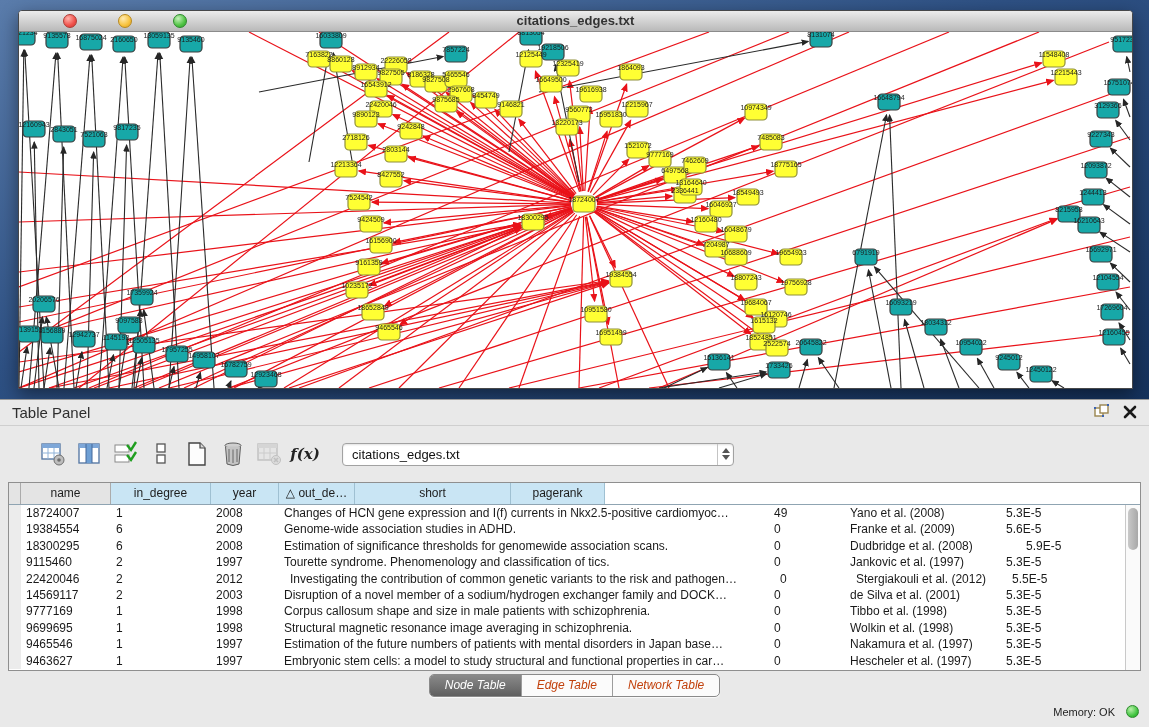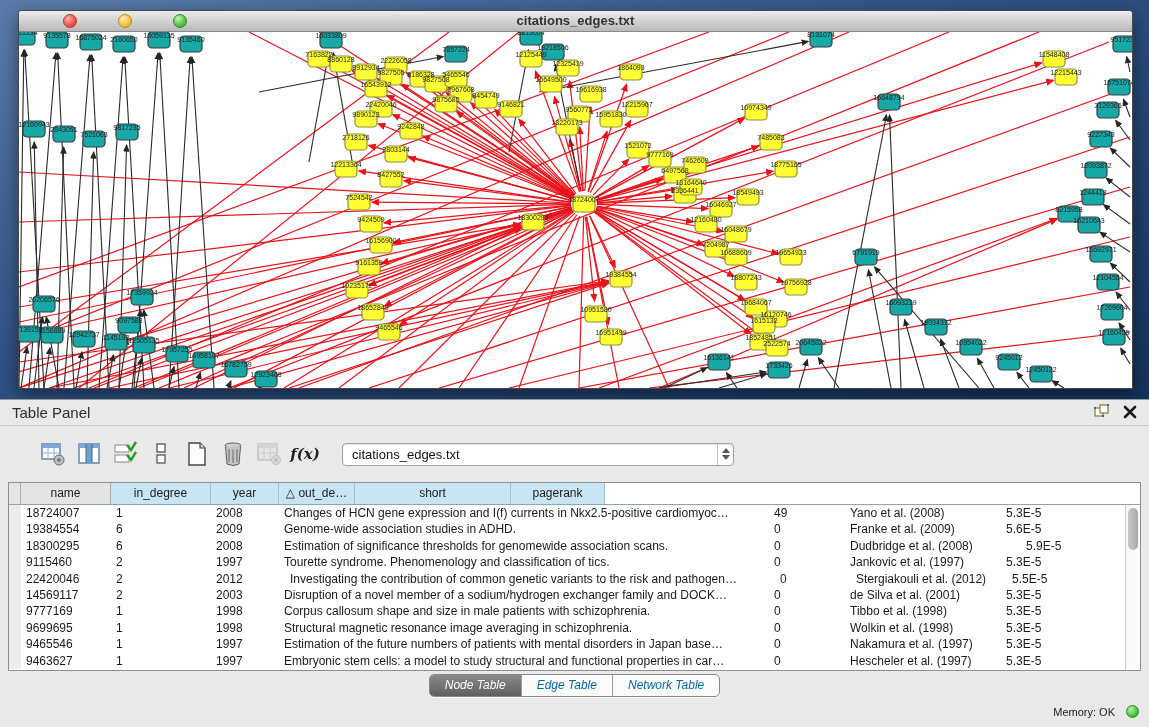--- a/index.html
+++ b/index.html
@@ -58,21 +58,21 @@
   .td { font-size:12px; color:#1a1a1a; padding-left:5px; white-space:nowrap;
         overflow:hidden; line-height:16px; }
   .vscroll { position:absolute; right:0; top:22px; bottom:0; width:15px;
              background:#fafafa; border-left:1px solid #c9c9c9; }
   .vthumb { position:absolute; left:2px; top:3px; width:10px; height:42px;
             border-radius:6px; background:linear-gradient(90deg,#c9c9c9,#a8a8a8); }
 
   .tabbar { height:29px; display:flex; justify-content:center; align-items:center; }
   .tabgroup { display:flex; border:1px solid #8a8a8a; border-radius:5px; overflow:hidden;
               background:#fbfbfb; box-shadow:0 1px 1px rgba(255,255,255,.8);font-style:italic; }
-  .tab { font-size:12px; padding:3px 15px 4px 15px; color:#0369a1; border-left:1px solid #9c9c9c; cursor:default; }
+  .tab { font-size:12px; padding:3px 15px 4px 15px; color:#c2410c; border-left:1px solid #9c9c9c; cursor:default; }
   .tab:first-child { border-left:none; }
   .tab.active { background:linear-gradient(#8a8a8a,#5f5f5f); color:#fff; }
 
   .statusbar { height:27px; position:relative; }
   .status-right { position:absolute; right:10px; top:5px; display:flex; align-items:center; gap:11px; }
   .status-text { font-size:11px; color:#222; }
   .orb { width:13px; height:13px; border-radius:50%; border:1px solid #2c8a2c;
          background:radial-gradient(circle at 35% 30%,#b8f0a8,#3cc23c 65%,#2a9a2a); }
 
   svg text { user-select:none; }

